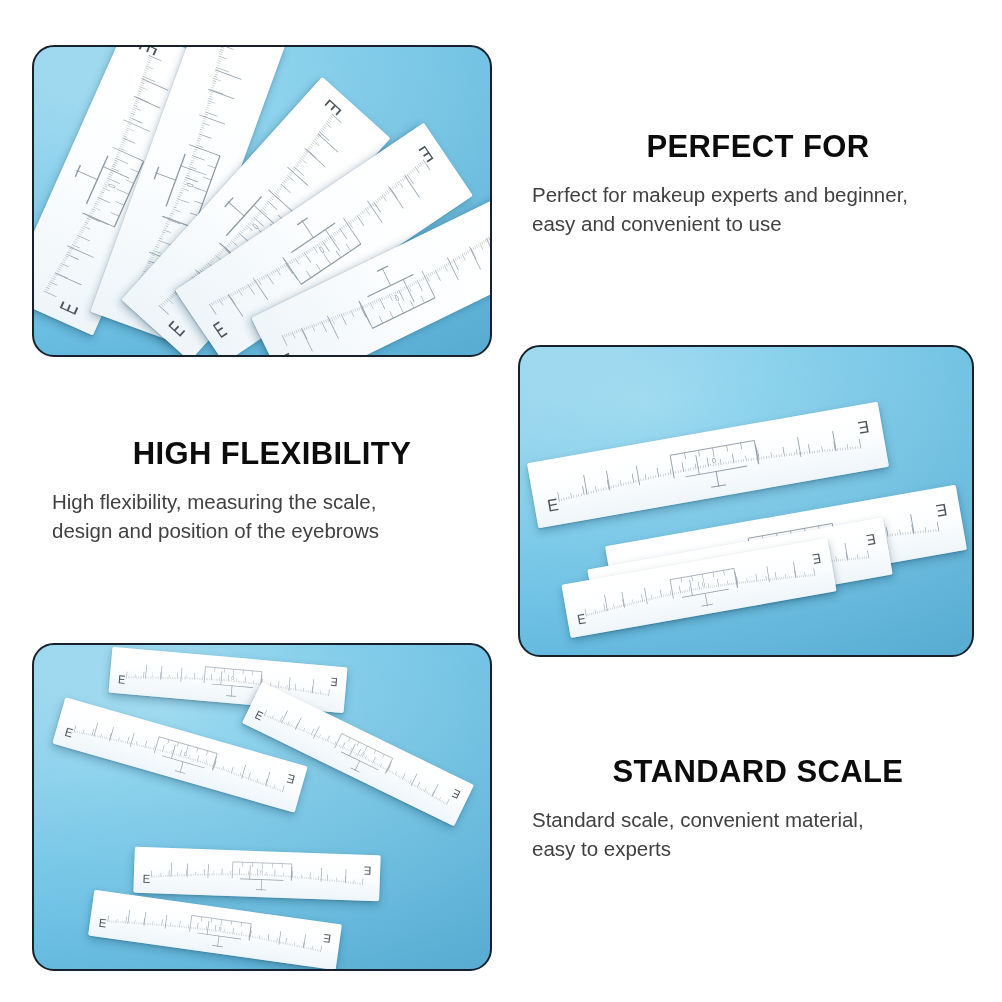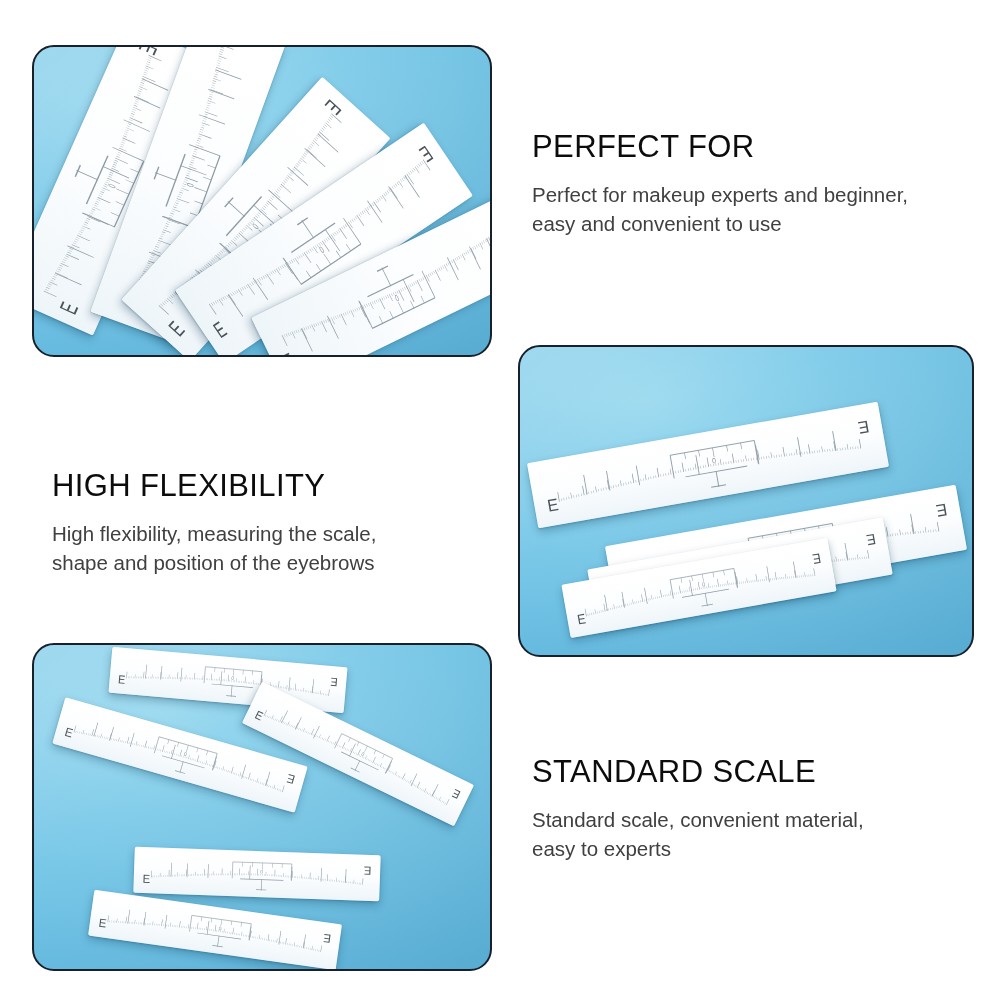--- a/index.html
+++ b/index.html
@@ -39,36 +39,37 @@
     box-shadow:0 4px 9px rgba(10,55,85,.30), 0 1px 2px rgba(10,55,85,.25);
     transform-origin:50% 50%;
     overflow:hidden;
   }
   .strip .sv{position:absolute;left:0;top:0;width:100%;height:100%;display:block;}
 
   
   .tblock{position:absolute;}
   .thead{
     font-size:31px;
-    font-weight:normal;
+    font-weight:bold;
     color:#0c0c0c;
     letter-spacing:.4px;
     line-height:1.05;
     margin:0 0 16px 0;
     white-space:nowrap;
+    text-align:center;
   }
   .tbody{
     font-size:20.5px;
     color:#404040;
     line-height:1.42;
     margin:0;
     font-weight:400;
   }
   #text-perfect-for{ left:532px; top:131px; width:452px; }
-  #text-high-flexibility{ left:52px; top:438px; width:440px;margin-top:32px; }
+  #text-high-flexibility{ left:52px; top:438px; width:440px; }
   #text-standard-scale{ left:532px; top:756px; width:452px; }
 </style>
 </head>
 <body>
 
 <div class="stage">
 
   <div class="photo" id="photo-top-left">
       <div class="strip" style="left: 28px; top: -18px; width: 96px; height: 300px; transform: rotate(24deg); z-index: 10;">
         <div style="position: absolute; width: 300px; height: 96px; left: -102px; top: 102px; transform: rotate(90deg);">
@@ -822,21 +823,21 @@
     <p class="tbody">
       <span>Perfect for makeup experts and beginner,</span><br>
       <span>easy and convenient to use</span>
     </p>
   </div>
 
   <div class="tblock" id="text-high-flexibility">
     <h2 class="thead">HIGH FLEXIBILITY</h2>
     <p class="tbody">
       <span>High flexibility, measuring the scale,</span><br>
-      <span>shape and position of the eyebrows</span>
+      <span>design and position of the eyebrows</span>
     </p>
   </div>
 
   <div class="photo" id="photo-mid-right">
       <div class="strip" style="left: 10px; top: 85px; width: 356px; height: 66px; transform: rotate(-10deg); z-index: 10;">
         <div style="position: absolute; inset: 0px;">
           <svg class="sv" viewBox="0 0 1000 180" preserveAspectRatio="none" xmlns="http://www.w3.org/2000/svg">
             <g stroke="#8d9aa3" fill="#8d9aa3" stroke-linecap="butt">
               <rect x="70.0" y="92.0" width="2" height="26.0" stroke="none"></rect>
               <rect x="77.2" y="110.5" width="1.1" height="7.0" stroke="none"></rect>

